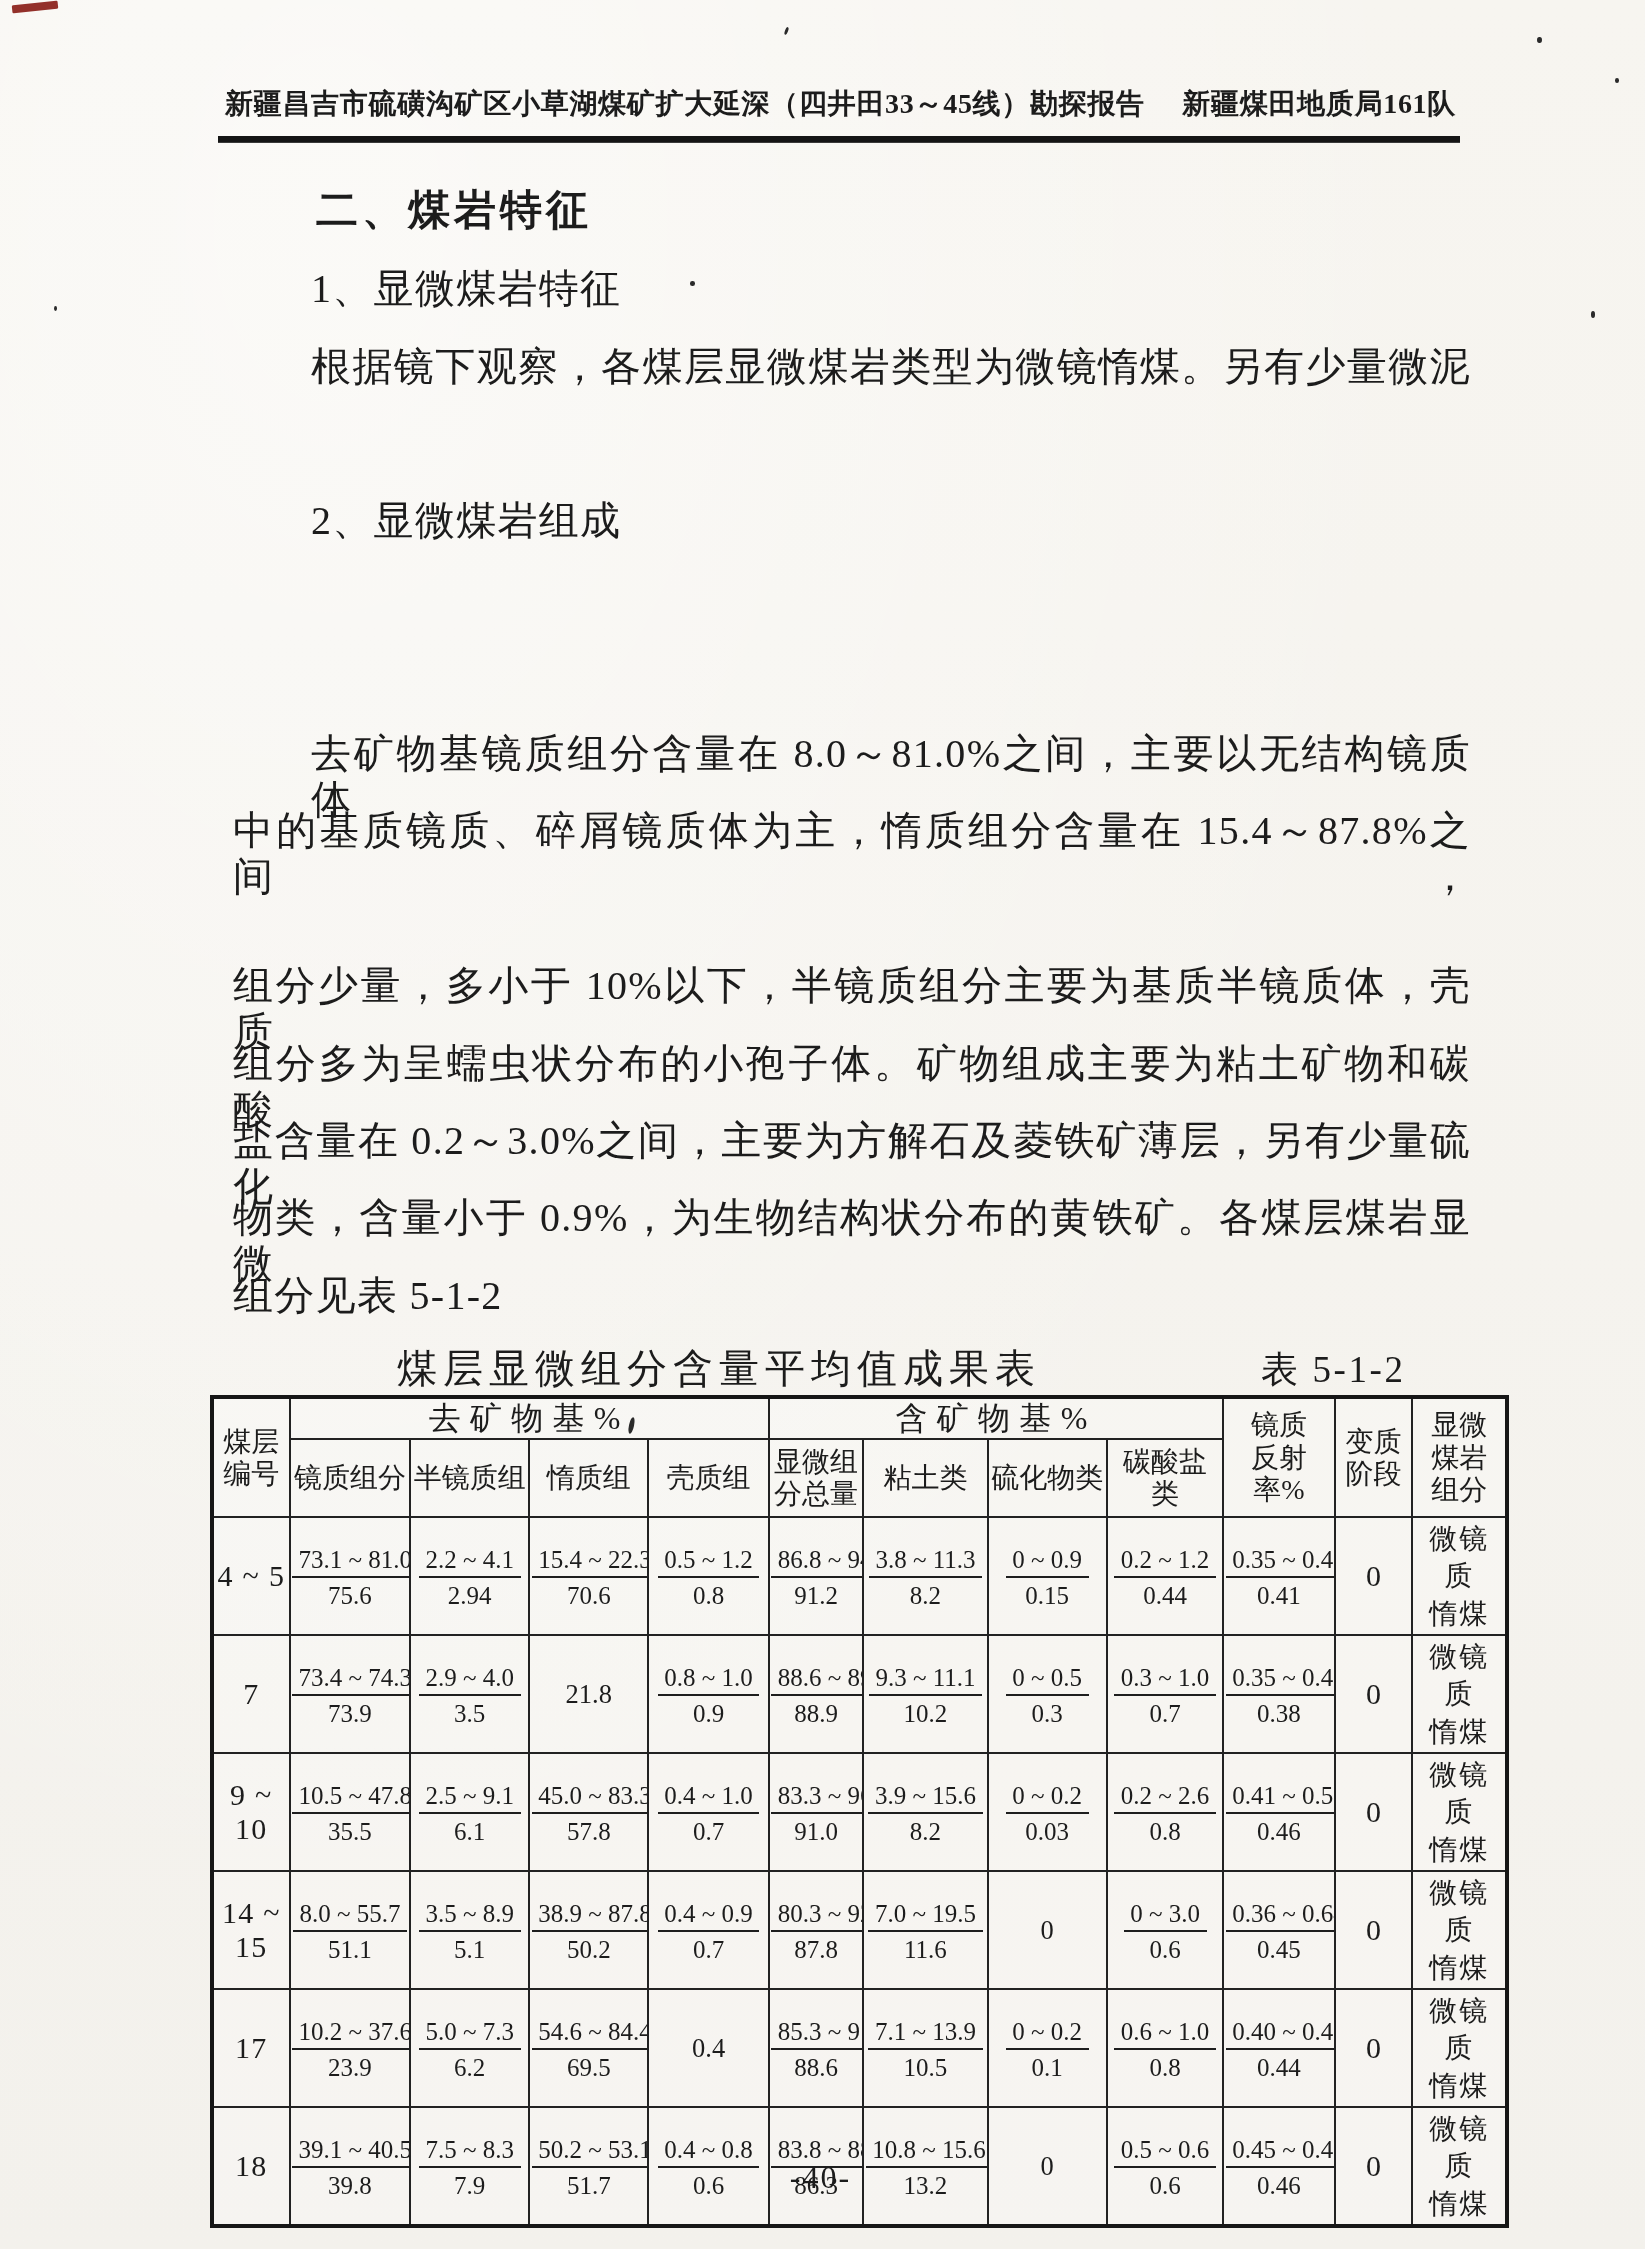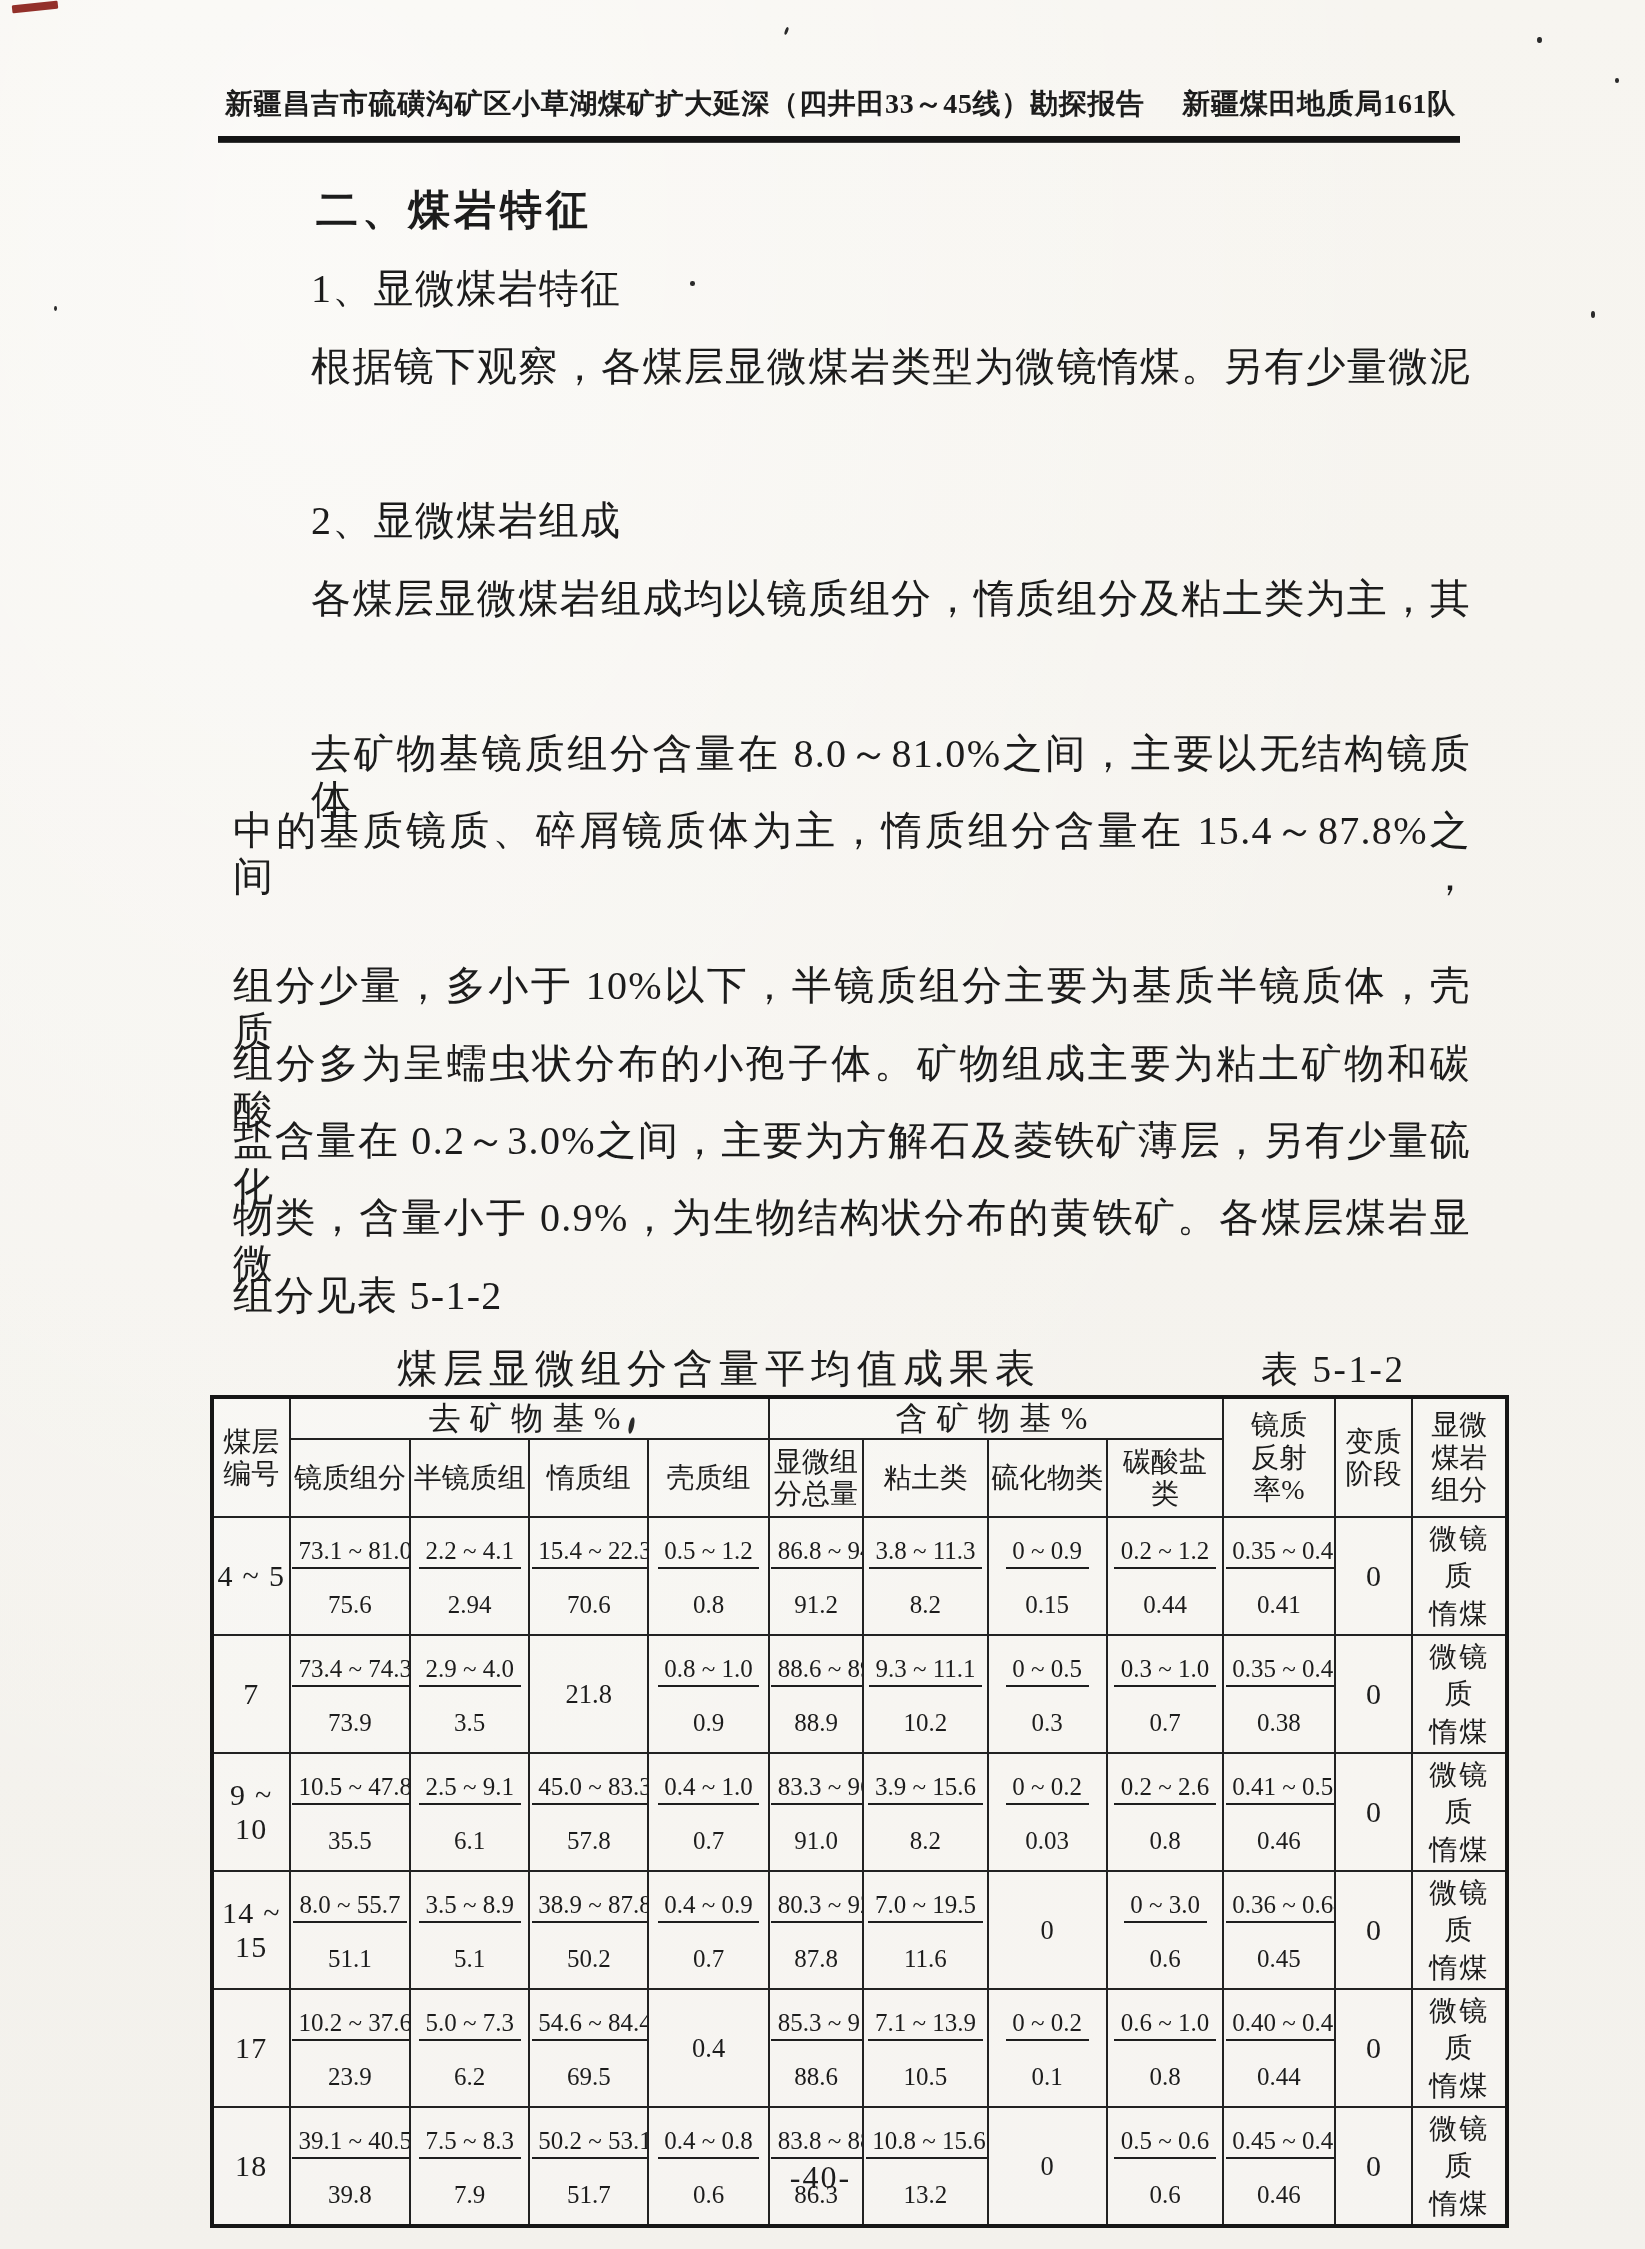--- a/index.html
+++ b/index.html
@@ -60,21 +60,21 @@
   .micro tbody tr{height:74px;}
   .micro th{font-weight:normal;font-size:28px;line-height:1.15;}
   .micro th.group{font-size:32px;letter-spacing:9.3px;}
   .micro .pre{white-space:pre-line;}
   .micro td{font-size:26.5px;}
   .micro td.seam{font-size:30px;letter-spacing:1.3px;}
   .micro td.stage{font-size:30px;}
   .micro td.type{font-size:28px;line-height:1.35;letter-spacing:2px;}
   .frac-top{display:inline-block;border-bottom:2px solid #1e1e1e;
     padding:0 6.6px 2.6px;font-size:25px;line-height:1.1;white-space:nowrap;}
-  .frac-bot{display:block;padding-top:22px;font-size:25px;line-height:1.1;}
+  .frac-bot{display:block;padding-top:4px;font-size:25px;line-height:1.1;}
   
   .page-num{
     position:absolute;left:741px;top:2159px;width:159px;
     text-align:center;font-size:32px;letter-spacing:2px;
   }
   
   .speck{position:absolute;background:#2a2a2a;border-radius:50%;}
   .speck.red{background:#93302a;border-radius:1.3px;}
 </style>
 </head>
@@ -85,21 +85,20 @@
   <div class="doc-header">
     <span>新疆昌吉市硫磺沟矿区小草湖煤矿扩大延深（四井田33～45线）勘探报告</span>
     <span>新疆煤田地质局161队</span>
   </div>
   <div class="header-rule"></div>
 
   <div class="line heading" style="top:187px">二、煤岩特征</div>
   <div class="line ind" style="top:266px">1、显微煤岩特征</div>
   <div class="line ind fill" style="top:344px">根据镜下观察，各煤层显微煤岩类型为微镜惰煤。另有少量微泥</div>
   <div class="line ind" style="top:498px">2、显微煤岩组成</div>
-  <div class="line ind fill" style="top:576px">各煤层显微煤岩组成均以镜质组分，惰质组分及粘土类为主，其</div>
   <div class="line ind fill" style="top:731px">去矿物基镜质组分含量在 8.0～81.0%之间，主要以无结构镜质体</div>
   <div class="line fill" style="top:808px">中的基质镜质、碎屑镜质体为主，惰质组分含量在 15.4～87.8%之间，</div>
   <div class="line fill" style="top:963px">组分少量，多小于 10%以下，半镜质组分主要为基质半镜质体，壳质</div>
   <div class="line fill" style="top:1041px">组分多为呈蠕虫状分布的小孢子体。矿物组成主要为粘土矿物和碳酸</div>
   <div class="line fill" style="top:1118px">盐含量在 0.2～3.0%之间，主要为方解石及菱铁矿薄层，另有少量硫化</div>
   <div class="line fill" style="top:1195px">物类，含量小于 0.9%，为生物结构状分布的黄铁矿。各煤层煤岩显微</div>
   <div class="line" style="top:1273px">组分见表 5-1-2</div>
 
   <div class="tbl-title">煤层显微组分含量平均值成果表</div>
   <div class="tbl-ref">表 5-1-2</div>

